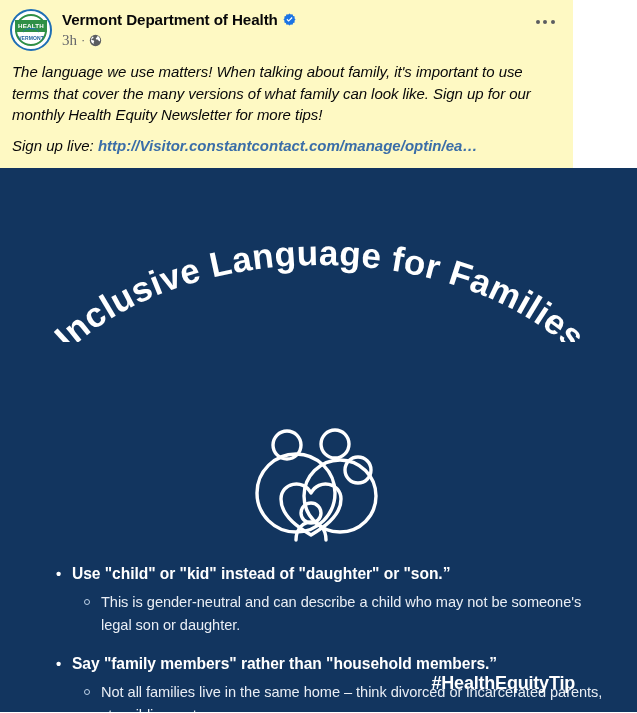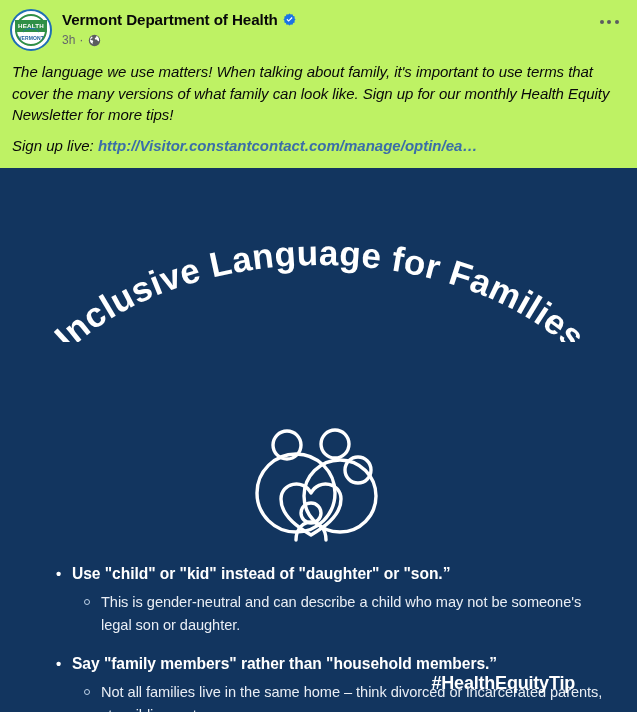--- a/index.html
+++ b/index.html
@@ -10,22 +10,22 @@
   body {
     width: 637px;
     height: 713px;
     font-family: "Liberation Sans", sans-serif;
     overflow: hidden;
     position: relative;
   }
 
   
   .post {
-    width: 637px;
-    background: #bef264;
+    width: 573px;
+    background: #fef9c3;
   }
   .post-header {
     display: flex;
     align-items: flex-start;
     padding: 9px 12px 0 10px;
     position: relative;
   }
   .avatar {
     width: 42px;
     height: 42px;
@@ -107,23 +107,24 @@
     flex: 0 0 13px;
     display: block;
   }
   .meta-row {
     display: flex;
     align-items: center;
     gap: 4px;
     margin-top: 3px;
   }
   .meta-time {
-    font-size: 12px;
+    font-size: 15px;
     color: #65676b;
     line-height: 16px;
+    font-family: Liberation Serif, serif;
   }
   .meta-dot {
     font-size: 13px;
     color: #65676b;
     line-height: 16px;
   }
   .globe {
     width: 13px;
     height: 13px;
     display: block;

